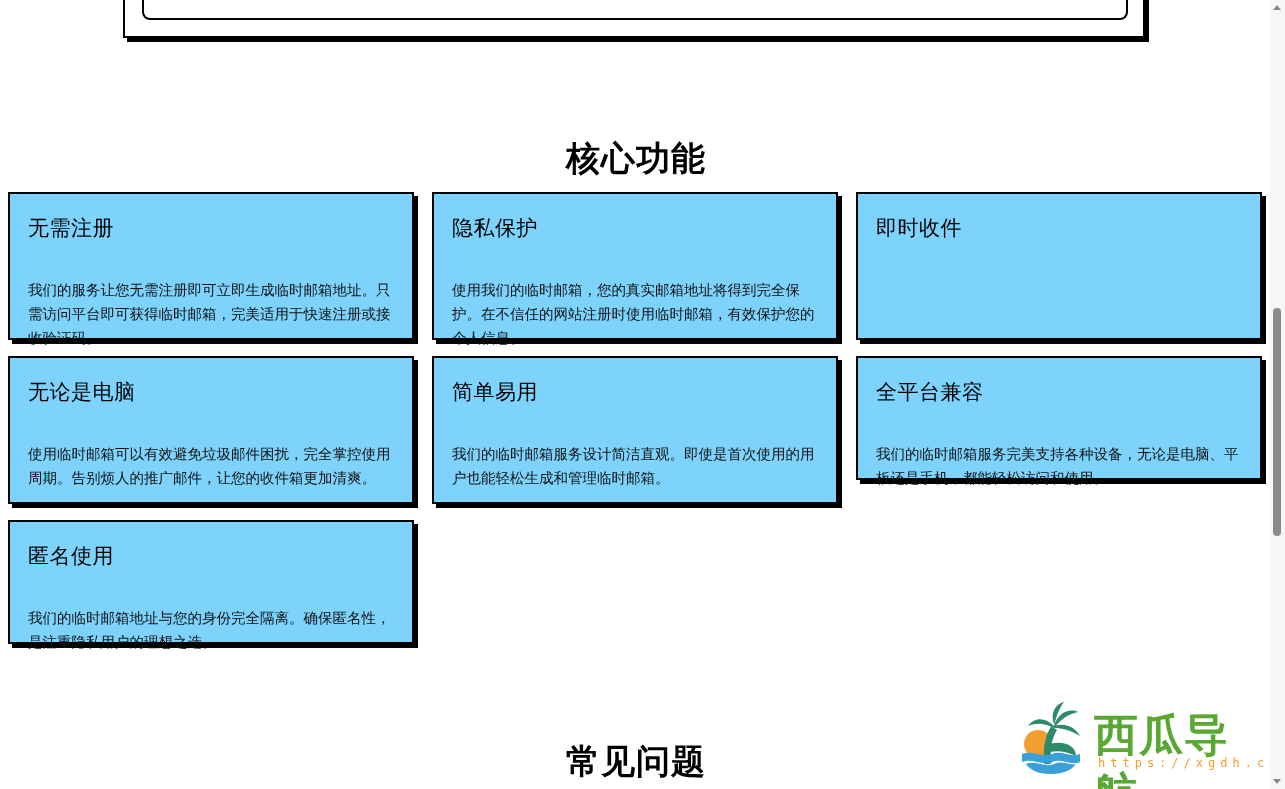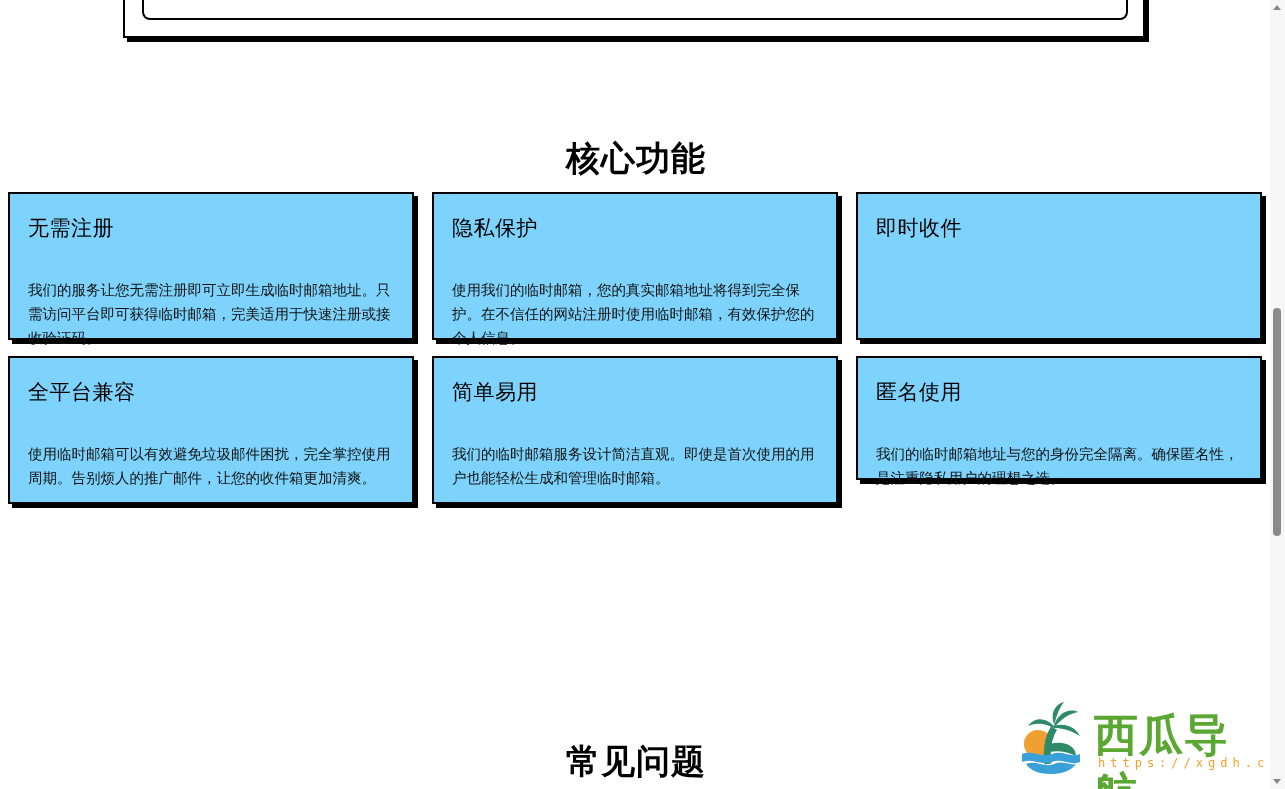--- a/index.html
+++ b/index.html
@@ -111,26 +111,30 @@
       <div class="card-desc">我们的服务让您无需注册即可立即生成临时邮箱地址。只需访问平台即可获得临时邮箱，完美适用于快速注册或接收验证码。</div>
     </div>
     <div class="card">
       <div class="card-title">隐私保护</div>
       <div class="card-desc">使用我们的临时邮箱，您的真实邮箱地址将得到完全保护。在不信任的网站注册时使用临时邮箱，有效保护您的个人信息。</div>
     </div>
     <div class="card">
       <div class="card-title">即时收件</div>
     </div>
     <div class="card">
-      <div class="card-title">全平台兼容</div>
+      <div class="card-title">无论是电脑</div>
       <div class="card-desc">使用临时邮箱可以有效避免垃圾邮件困扰，完全掌控使用周期。告别烦人的推广邮件，让您的收件箱更加清爽。</div>
     </div>
     <div class="card">
       <div class="card-title">简单易用</div>
       <div class="card-desc">我们的临时邮箱服务设计简洁直观。即使是首次使用的用户也能轻松生成和管理临时邮箱。</div>
+    </div>
+    <div class="card row3">
+      <div class="card-title">全平台兼容</div>
+      <div class="card-desc">我们的临时邮箱服务完美支持各种设备，无论是电脑、平板还是手机，都能轻松访问和使用。</div>
     </div>
     <div class="card row3">
       <div class="card-title">匿名使用</div>
       <div class="card-desc">我们的临时邮箱地址与您的身份完全隔离。确保匿名性，是注重隐私用户的理想之选。</div>
     </div>
   </div>
 
   <h2 class="section-title t-faq">常见问题</h2>
 
   <div class="watermark">

